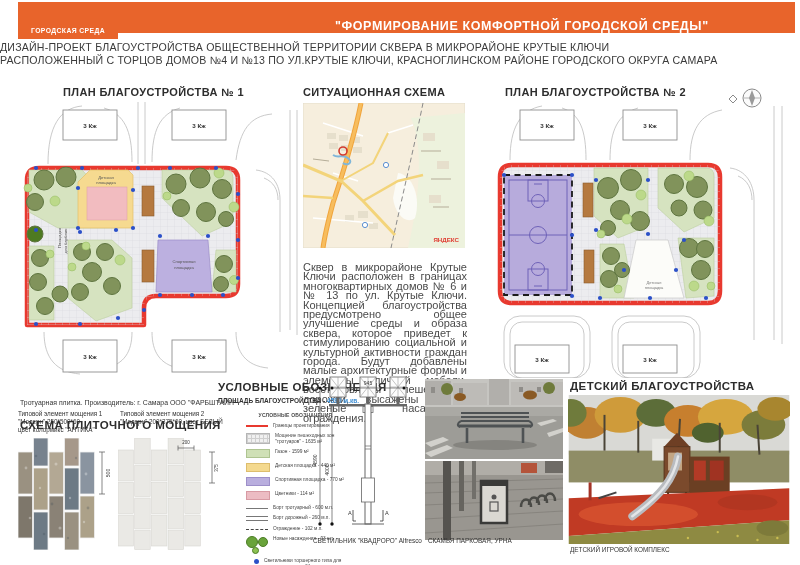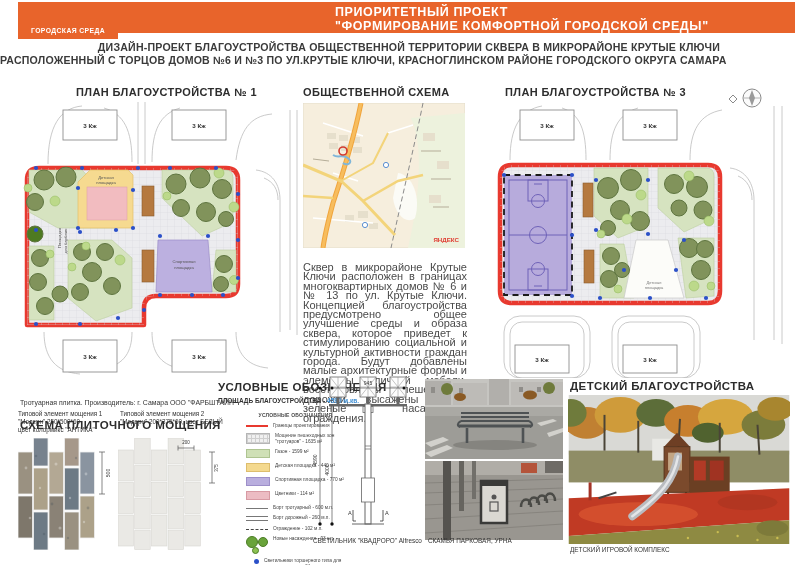--- a/index.html
+++ b/index.html
@@ -4,21 +4,21 @@
 <style>
   html,body{margin:0;padding:0;background:#fff;font-family:"Liberation Sans",sans-serif;}
   #poster{position:relative;width:800px;height:565px;background:#fff;overflow:hidden;}
   .abs{position:absolute;}
   .hbar{left:18px;top:2px;width:777px;height:31px;background:#e8642b;}
   .hlogo{left:18px;top:2px;width:100px;height:37px;background:#e8642b;color:#fff;
          font-size:6.8px;font-weight:bold;text-align:center;line-height:8px;}
   .hlogo span{position:absolute;left:0;right:0;bottom:4px;letter-spacing:.4px;}
   .ht1{left:335px;top:5px;color:#fff;font-weight:bold;font-size:12.5px;letter-spacing:.6px;white-space:nowrap;}
   .ht2{left:335px;top:19px;color:#fff;font-weight:bold;font-size:12.5px;letter-spacing:.6px;white-space:nowrap;}
-  .sub{left:0;width:720px;text-align:right;font-size:10.6px;color:#3a3a3a;white-space:nowrap;letter-spacing:.2px;font-weight:bold;}
+  .sub{left:0;width:720px;text-align:left;font-size:10.6px;color:#3a3a3a;white-space:nowrap;letter-spacing:.2px;}
   .st{font-weight:bold;font-size:11px;color:#2d2d2d;letter-spacing:.4px;white-space:nowrap;}
   .desc{left:303px;top:252px;width:164px;font-size:11px;line-height:9.4px;color:#4a4a4a;text-align:justify;}
   .pav-sub{left:20px;top:399px;font-size:6.9px;color:#333;white-space:nowrap;}
   .tcap{font-size:6.3px;line-height:8.2px;color:#333;}
   .leg-a{left:218px;top:397px;font-size:6.5px;font-weight:bold;color:#333;white-space:nowrap;}
   .leg-a b{color:#3f8fd4;font-weight:bold;}
   .leg{left:246px;top:412px;width:99px;}
   .lt{font-size:5px;font-weight:bold;color:#4a4a4a;text-align:center;margin-bottom:5px;letter-spacing:.2px;}
   .lrow{display:flex;gap:5px;margin-bottom:4.8px;align-items:flex-start;}
   .lbl{font-size:4.8px;color:#444;line-height:5.6px;}
@@ -44,29 +44,28 @@
 </style>
 </head>
 <body>
 
 <div id="poster">
 
   <div class="abs hbar"></div>
   <div class="abs hlogo">
     <span>ГОРОДСКАЯ СРЕДА</span>
   </div>
-  <div class="abs ht1">ПРИОРИТЕТНЫЙ ПРОЕКТ</div>
   <div class="abs ht2">"ФОРМИРОВАНИЕ  КОМФОРТНОЙ   ГОРОДСКОЙ  СРЕДЫ"</div>
 
   <div class="abs sub" style="top:41px;">ДИЗАЙН-ПРОЕКТ БЛАГОУСТРОЙСТВА ОБЩЕСТВЕННОЙ ТЕРРИТОРИИ СКВЕРА В МИКРОРАЙОНЕ КРУТЫЕ КЛЮЧИ</div>
-  <div class="abs sub" style="top:54px;">РАСПОЛОЖЕННЫЙ С ТОРЦОВ ДОМОВ №6 И №3 ПО УЛ.КРУТЫЕ КЛЮЧИ, КРАСНОГЛИНСКОМ РАЙОНЕ ГОРОДСКОГО ОКРУГА САМАРА</div>
-
-  <div class="abs st" style="left:40px;top:86px;padding-left:36px;">ПЛАН БЛАГОУСТРОЙСТВА  № 1</div>
-  <div class="abs st" style="left:303px;top:86px;">ОБЩЕСТВЕННОЙ СХЕМА</div>
-  <div class="abs st" style="left:505px;top:86px;">ПЛАН БЛАГОУСТРОЙСТВА  № 3</div>
+  <div class="abs sub" style="top:54px;">РАСПОЛОЖЕННЫЙ С ТОРЦОВ ДОМОВ №4 И №13 ПО УЛ.КРУТЫЕ КЛЮЧИ, КРАСНОГЛИНСКОМ РАЙОНЕ ГОРОДСКОГО ОКРУГА САМАРА</div>
+
+  <div class="abs st" style="left:27px;top:86px;padding-left:36px;">ПЛАН БЛАГОУСТРОЙСТВА  № 1</div>
+  <div class="abs st" style="left:303px;top:86px;">СИТУАЦИОННАЯ СХЕМА</div>
+  <div class="abs st" style="left:505px;top:86px;">ПЛАН БЛАГОУСТРОЙСТВА  № 2</div>
 
   <svg class="abs" style="left:722px;top:84px;" width="44" height="30" viewBox="0 0 44 30">
     <path d="M7,15 l4,-4 l4,4 l-4,4 Z" fill="none" stroke="#8a8a8a" stroke-width="1"></path>
     <circle cx="30" cy="14" r="9" fill="#fbfbfb" stroke="#8a8a8a" stroke-width="1"></circle>
     <path d="M30,6 L33,14 L30,22 L27,14 Z" fill="#9a9a9a"></path>
     <line x1="22" y1="14" x2="38" y2="14" stroke="#9a9a9a" stroke-width="0.7"></line>
   </svg>
 
   <svg class="abs" style="left:20px;top:100px;" width="280" height="278" viewBox="0 0 280 278">
     <defs>

